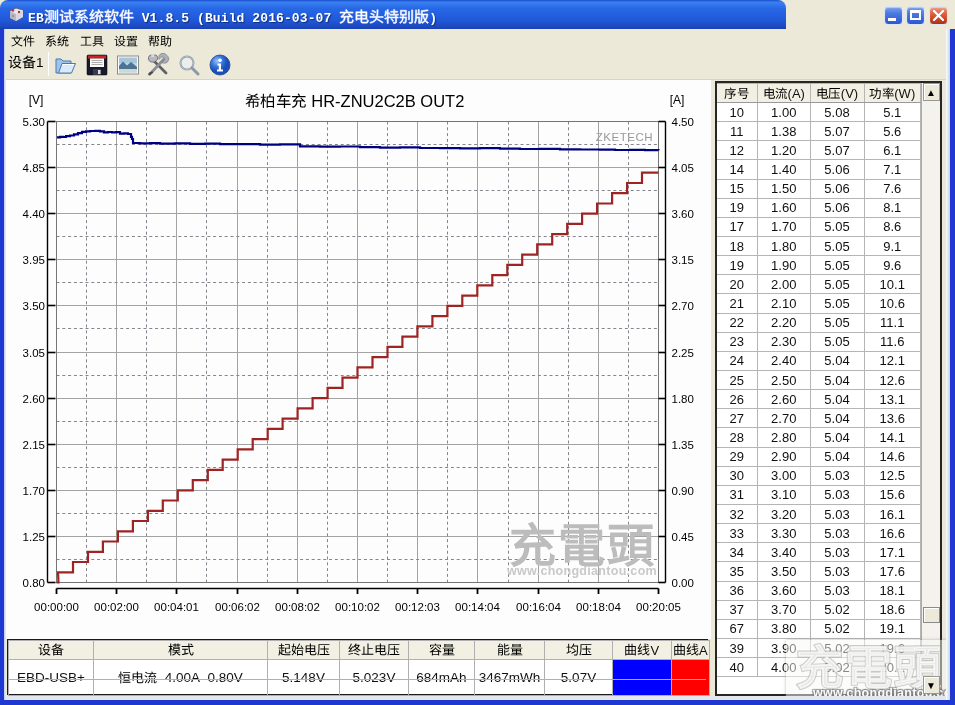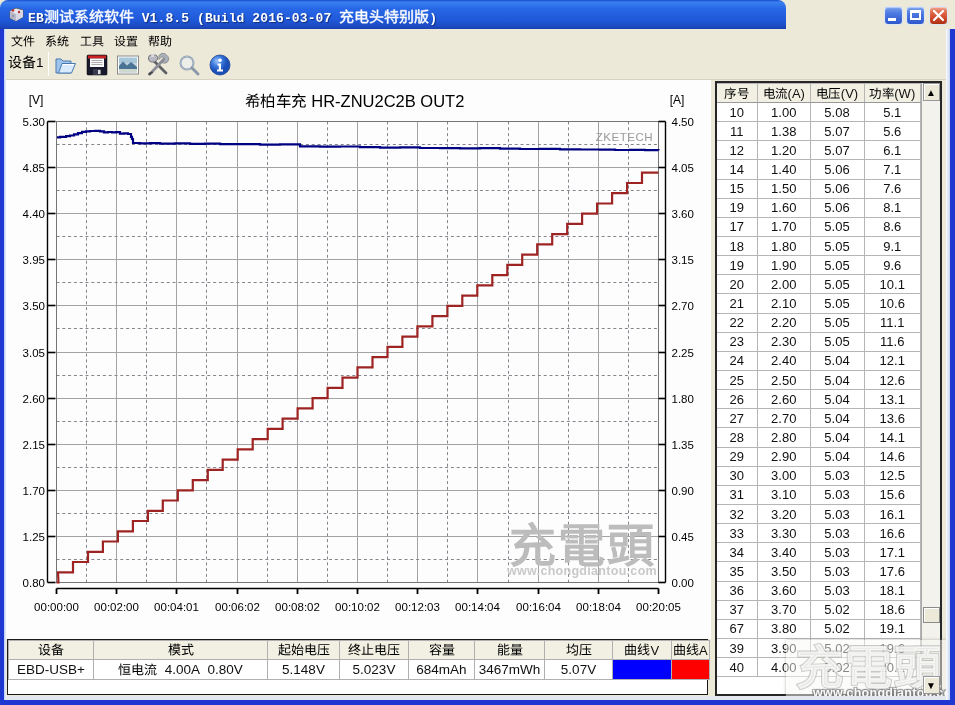--- a/index.html
+++ b/index.html
@@ -12,21 +12,21 @@
 #menubar{position:absolute;left:4px;top:29px;width:947px;height:19px;background:#ece9d8}
 #toolbar{position:absolute;left:4px;top:48px;width:947px;height:32px;background:#ece9d8;border-bottom:1px solid #d8d4c4}
 .mi{position:absolute;top:4px;font-size:13px}
 .ic{top:5px;width:24px;height:24px}
 #rt{border-collapse:collapse;table-layout:fixed;width:204px}
 #rt td{border:1px solid #b5b5b5;text-align:center;font-size:13px;height:19.15px;padding:0;color:#101010}
 #rt tr.hd td{background:#f2f0e3;height:19px;border-bottom:1px solid #999}
 #rt tr td:first-child{border-left:none}
 #bt{border-collapse:collapse;table-layout:fixed;width:698px}
 #bt td{border:1px solid #b0b0b0;text-align:center;font-size:13px;height:19px;padding:0;color:#101010;overflow:hidden;white-space:nowrap}
-#bt tr.dr td{height:20px;font-size:13.5px}
+#bt tr.dr td{height:36px;font-size:13.5px}
 #bt tr.hd td{background:#f2f0e3}
 .sbtn{position:absolute;left:1px;width:17px;height:18px;background:#ece9d8;border:1px solid #989898;
 font-size:10px;text-align:center;line-height:17px;color:#000;box-shadow:inset 1px 1px 0 #fff;z-index:6}
 #win{position:absolute;left:0;top:0;width:955px;height:705px;background:#ece9d8}
 </style></head><body>
 <svg width="0" height="0" style="position:absolute">
     <defs>
       <path id="u4EF6" d="M317 -341V-268H604V80H679V-268H953V-341H679V-562H909V-635H679V-828H604V-635H470C483 -680 494 -728 504 -775L432 -790C409 -659 367 -530 309 -447C327 -438 359 -420 373 -409C400 -451 425 -504 446 -562H604V-341ZM268 -836C214 -685 126 -535 32 -437C45 -420 67 -381 75 -363C107 -397 137 -437 167 -480V78H239V-597C277 -667 311 -741 339 -815Z"></path>
       <path id="u5145" d="M150 -306C174 -314 203 -318 342 -327C325 -153 277 -44 55 15C73 31 94 62 102 82C346 10 404 -125 423 -331L572 -339V-53C572 32 598 56 690 56C710 56 821 56 842 56C928 56 949 15 958 -140C936 -146 903 -159 887 -174C882 -38 875 -15 836 -15C811 -15 719 -15 700 -15C659 -15 652 -21 652 -54V-344L793 -351C816 -326 836 -302 851 -281L918 -325C864 -396 752 -499 659 -572L598 -534C641 -499 687 -458 730 -416L259 -395C322 -455 387 -529 445 -607H936V-680H67V-607H344C285 -526 218 -453 193 -432C167 -405 144 -387 124 -383C133 -361 146 -322 150 -306ZM425 -821C455 -778 490 -718 505 -680L583 -708C566 -744 531 -801 500 -844Z"></path>
       <path id="u5177" d="M605 -84C716 -32 832 32 902 81L962 25C887 -22 766 -86 653 -137ZM328 -133C266 -79 141 -12 40 26C58 40 83 65 95 81C196 40 319 -25 399 -88ZM212 -792V-209H52V-141H951V-209H802V-792ZM284 -209V-300H727V-209ZM284 -586H727V-501H284ZM284 -644V-730H727V-644ZM284 -444H727V-357H284Z"></path>

